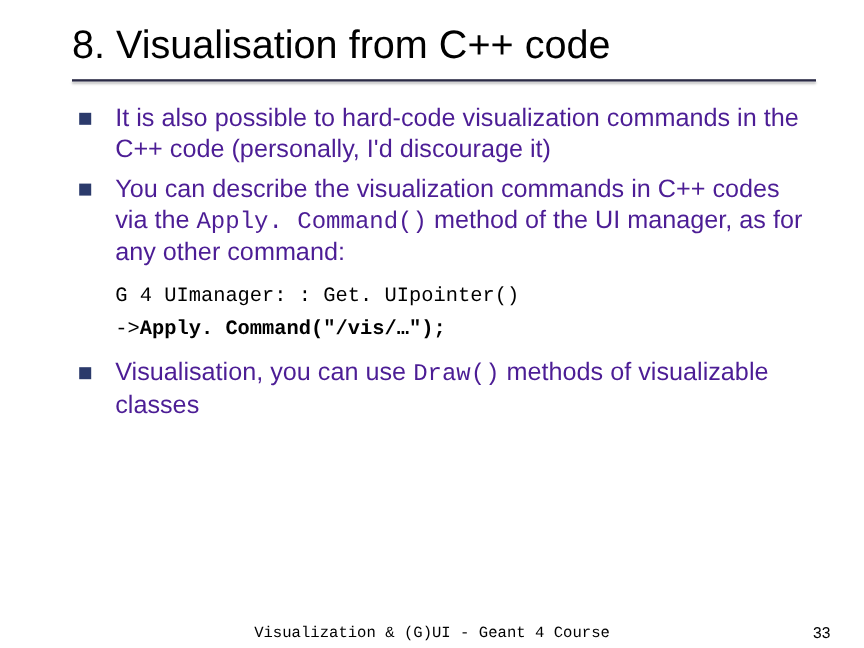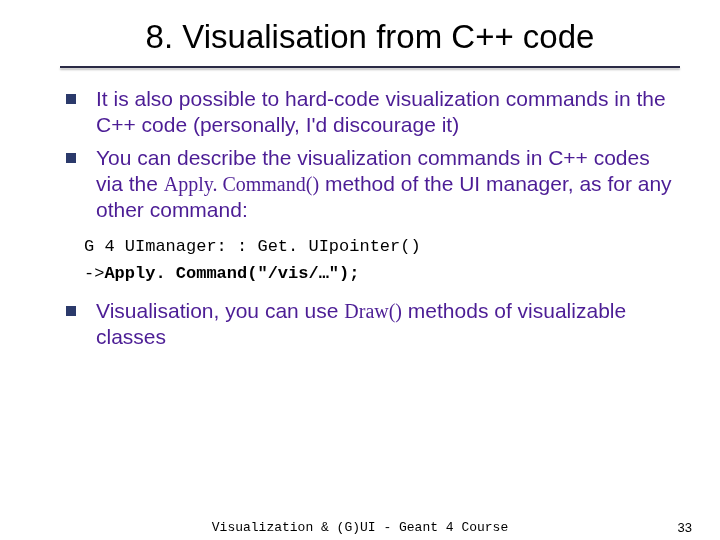--- a/index.html
+++ b/index.html
@@ -12,21 +12,21 @@
   }
   .slide {
     width: 720px;
     height: 540px;
     padding: 18px 40px 0 60px;
     position: relative;
   }
   .title {
     font-size: 33px;
     font-weight: 400;
-    text-align: center;
+    text-align: left;
     margin-bottom: 10px;
     color: #000;
   }
   .title-rule {
     border: none;
     border-top: 2px solid #2a2a45;
     margin: 0 0 18px 0;
     box-shadow: 0 2px 2px rgba(0,0,0,0.25);
   }
   ul.bullets {
@@ -43,27 +43,27 @@
   }
   ul.bullets > li .sq {
     position: absolute;
     left: 0;
     top: 8px;
     width: 10px;
     height: 10px;
     background: #2b3a6b;
   }
   .code-inline {
-    font-family: Liberation Serif, serif;
+    font-family: Liberation Mono, monospace;
     font-size: 20px;
   }
   .code-block {
     font-family: "Courier New", Courier, monospace;
     font-size: 17px;
-    margin: 10px 0 10px 24px;
+    margin: 10px 0 10px 36px;
     line-height: 1.6;
     color: #000;
   }
   .code-block .bold { font-weight: bold; }
   .footer {
     position: absolute;
     bottom: 20px;
     left: 0;
     width: 720px;
     font-size: 13px;

